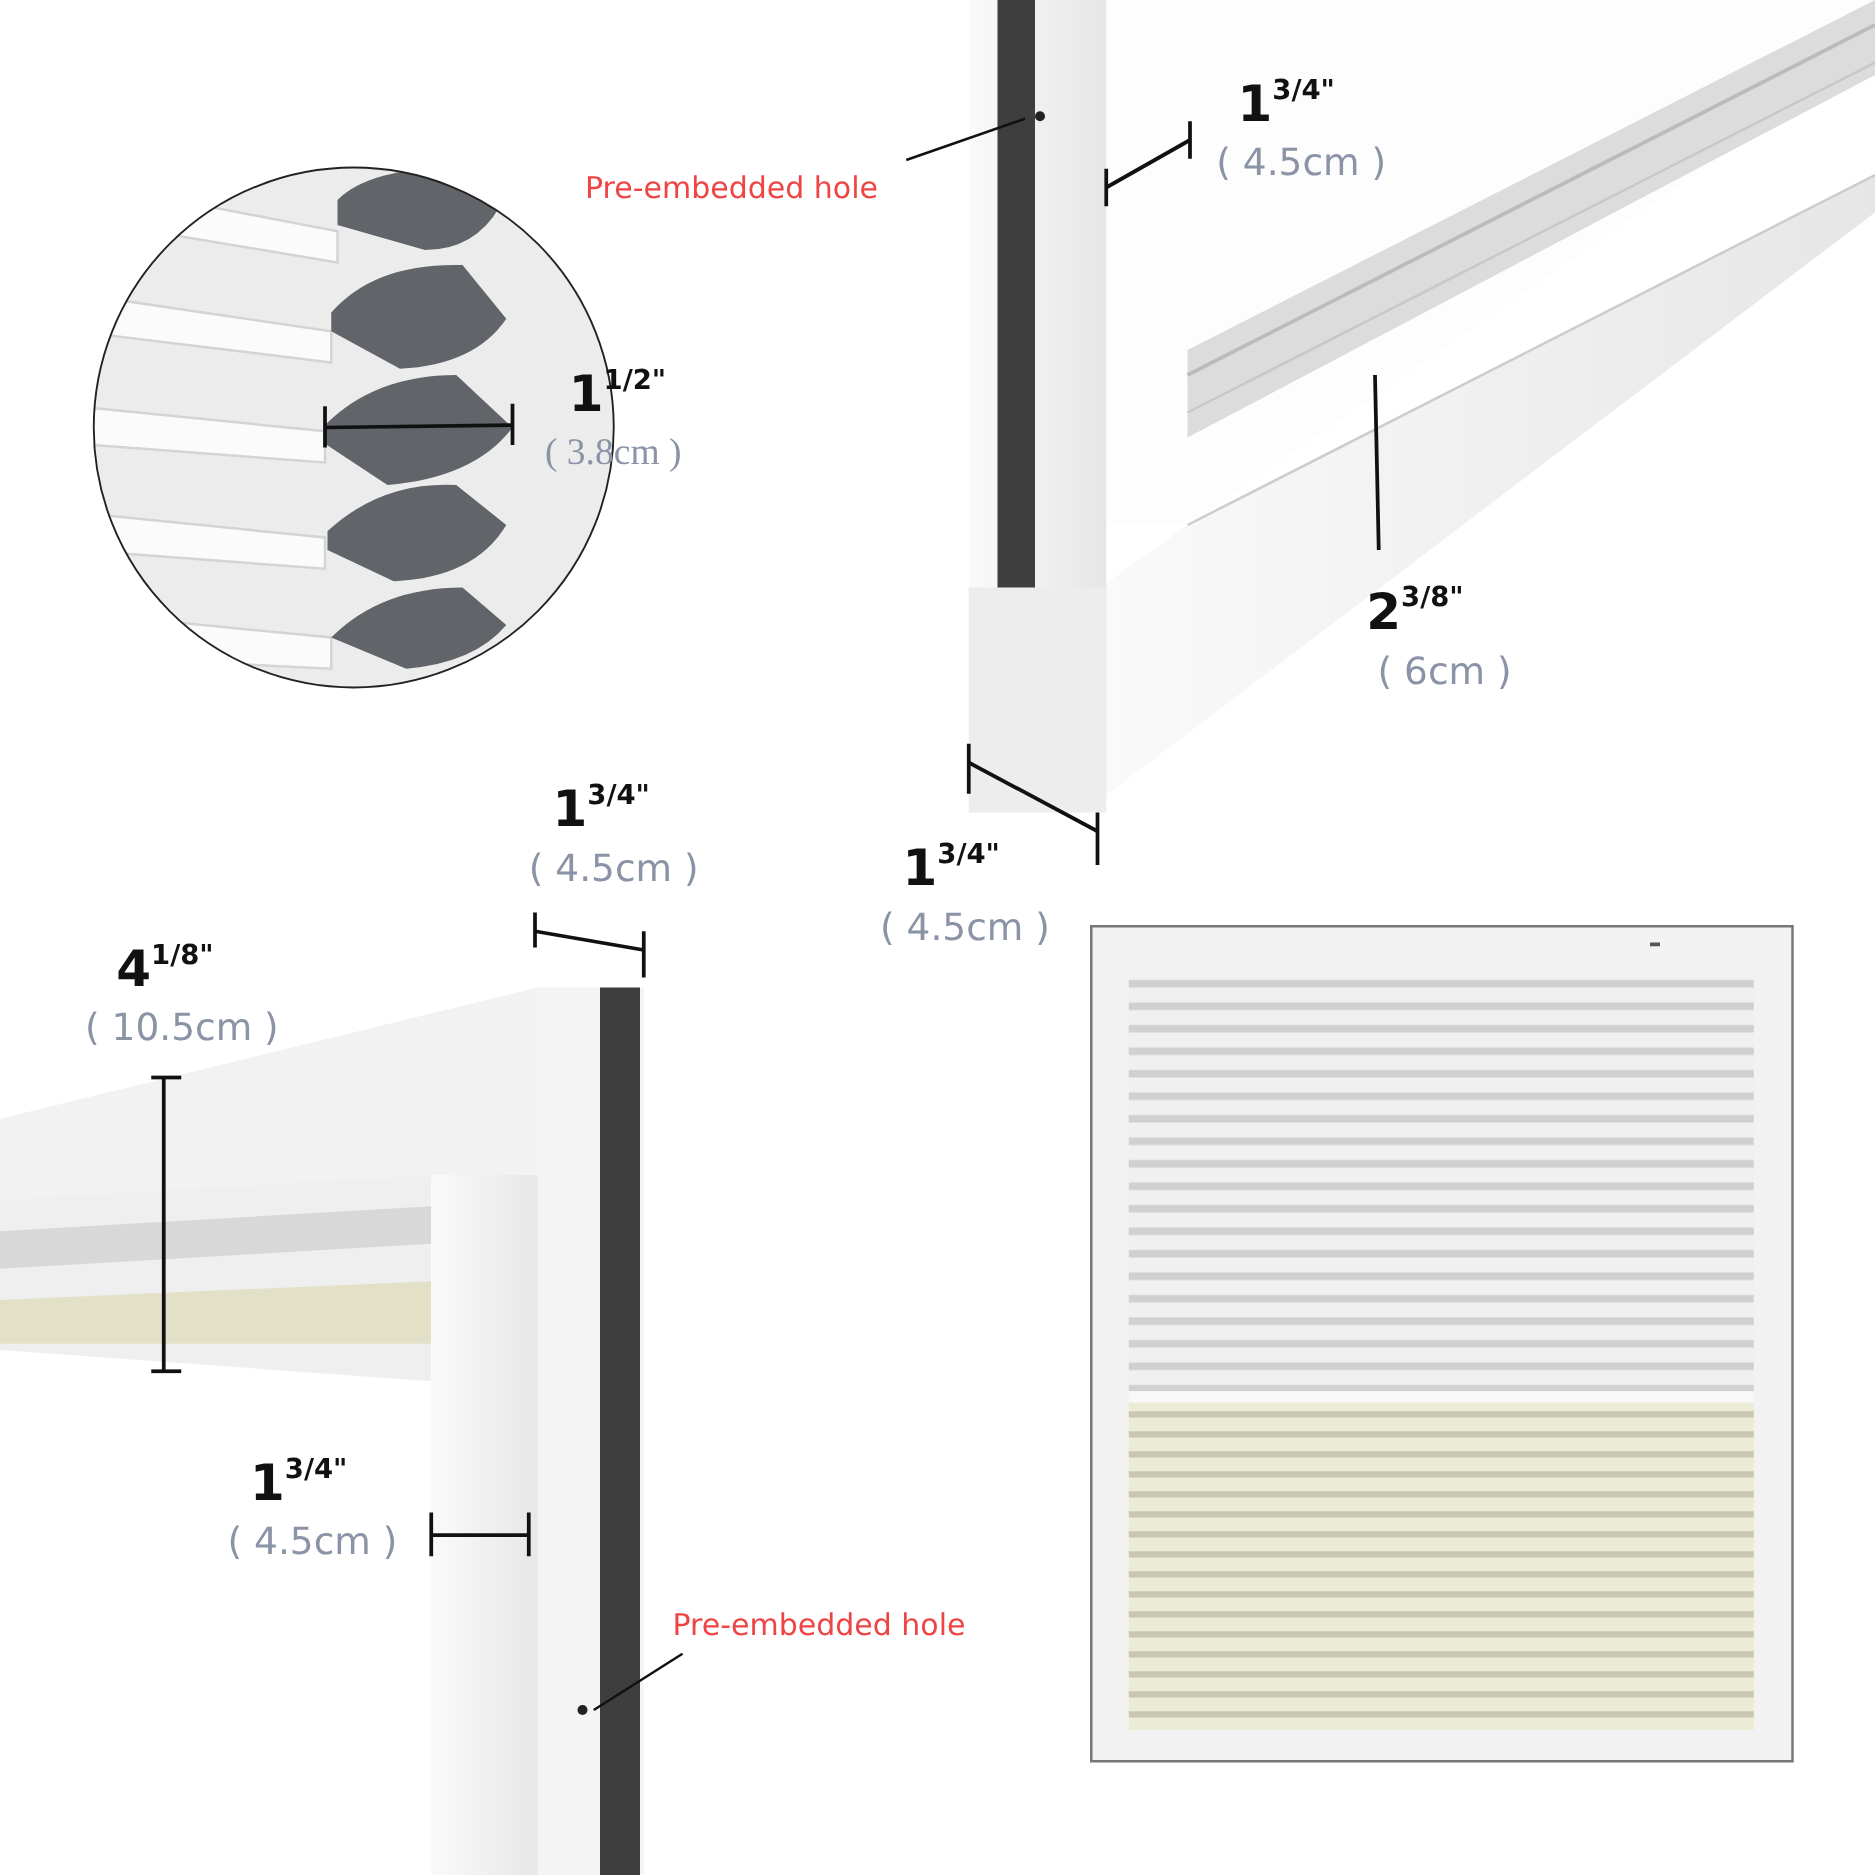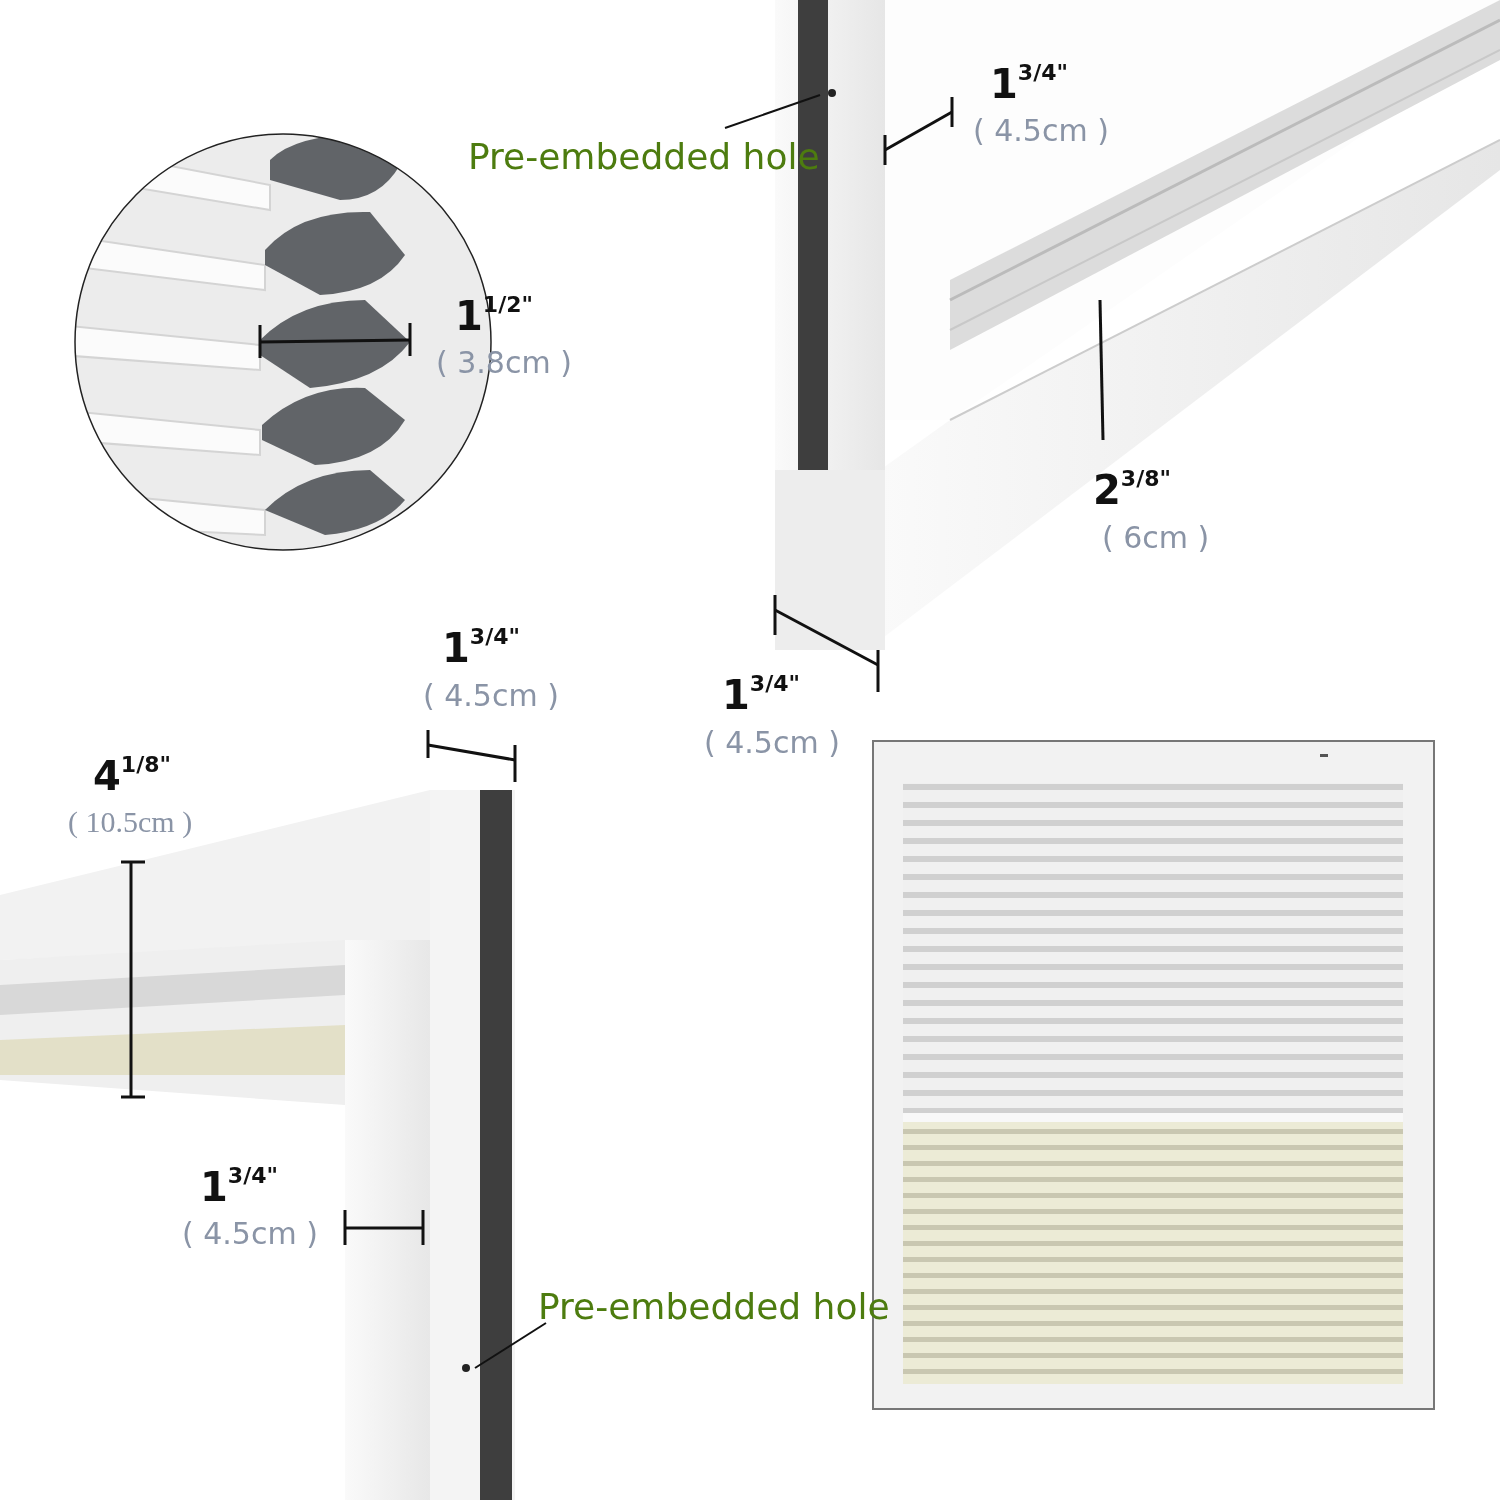--- a/index.html
+++ b/index.html
@@ -1,21 +1,21 @@
 <!DOCTYPE html>
 <html><head>
 <meta charset="utf-8">
 <style>
   html,body{margin:0;padding:0;background:#fff;}
   body{width:1500px;height:1500px;position:relative;overflow:hidden;font-family:"DejaVu Sans","Liberation Sans",sans-serif;}
   .abs{position:absolute;}
   .dim-main{font-weight:700;color:#111;font-size:40px;line-height:1;white-space:nowrap;}
   .dim-main sup{font-size:22px;vertical-align:top;position:relative;top:-2px;}
   .dim-sub{color:#8a94a6;font-size:30px;white-space:nowrap;}
-  .label{color:#4d7c0f;font-size:36px;white-space:nowrap;}
+  .label{color:#ef4444;font-size:24px;white-space:nowrap;}
   svg{position:absolute;left:0;top:0;}
 </style>
 </head>
 <body>
 
 <svg width="1500" height="1500" viewBox="0 0 1500 1500">
   <defs>
     <clipPath id="circ">
         <circle cx="283" cy="342" r="208"></circle>
       </clipPath>
@@ -103,34 +103,34 @@
   <g>
     <rect x="873" y="741" width="561" height="668" fill="#f2f2f2" stroke="#777" stroke-width="2"></rect>
     <rect x="903" y="783" width="500" height="330" fill="url(#whiteStripes)"></rect>
     <rect x="903" y="1113" width="500" height="16" fill="#f8f8f8"></rect>
     <rect x="903" y="1122" width="500" height="262" fill="url(#creamStripes)"></rect>
     <rect x="1320" y="754" width="8" height="3" fill="#555"></rect>
   </g>
 </svg>
 
 <div class="abs dim-main" style="left:455px;top:296px;"><span>1</span><sup>1/2"</sup></div>
-<div class="abs dim-sub" style="left:436px;top:345px;">( 3.8cm )</div>
+<div class="abs dim-sub" style="left:436px;top:345px;font-family:Liberation Serif, serif;">( 3.8cm )</div>
 
 <div class="abs dim-main" style="left:990px;top:64px;"><span>1</span><sup>3/4"</sup></div>
 <div class="abs dim-sub" style="left:973px;top:113px;">( 4.5cm )</div>
 
 <div class="abs dim-main" style="left:1093px;top:470px;"><span>2</span><sup>3/8"</sup></div>
 <div class="abs dim-sub" style="left:1102px;top:520px;">( 6cm )</div>
 
 <div class="abs dim-main" style="left:722px;top:675px;"><span>1</span><sup>3/4"</sup></div>
 <div class="abs dim-sub" style="left:704px;top:725px;">( 4.5cm )</div>
 
 <div class="abs dim-main" style="left:442px;top:628px;"><span>1</span><sup>3/4"</sup></div>
 <div class="abs dim-sub" style="left:423px;top:678px;">( 4.5cm )</div>
 
 <div class="abs dim-main" style="left:93px;top:756px;"><span>4</span><sup>1/8"</sup></div>
-<div class="abs dim-sub" style="left:68px;top:805px;font-family:Liberation Serif, serif;">( 10.5cm )</div>
+<div class="abs dim-sub" style="left:68px;top:805px;">( 10.5cm )</div>
 
 <div class="abs dim-main" style="left:200px;top:1167px;"><span>1</span><sup>3/4"</sup></div>
 <div class="abs dim-sub" style="left:182px;top:1216px;">( 4.5cm )</div>
 
 <div class="abs label" style="left:468px;top:136px;">Pre-embedded hole</div>
 <div class="abs label" style="left:538px;top:1286px;">Pre-embedded hole</div>
 
 </body></html>

